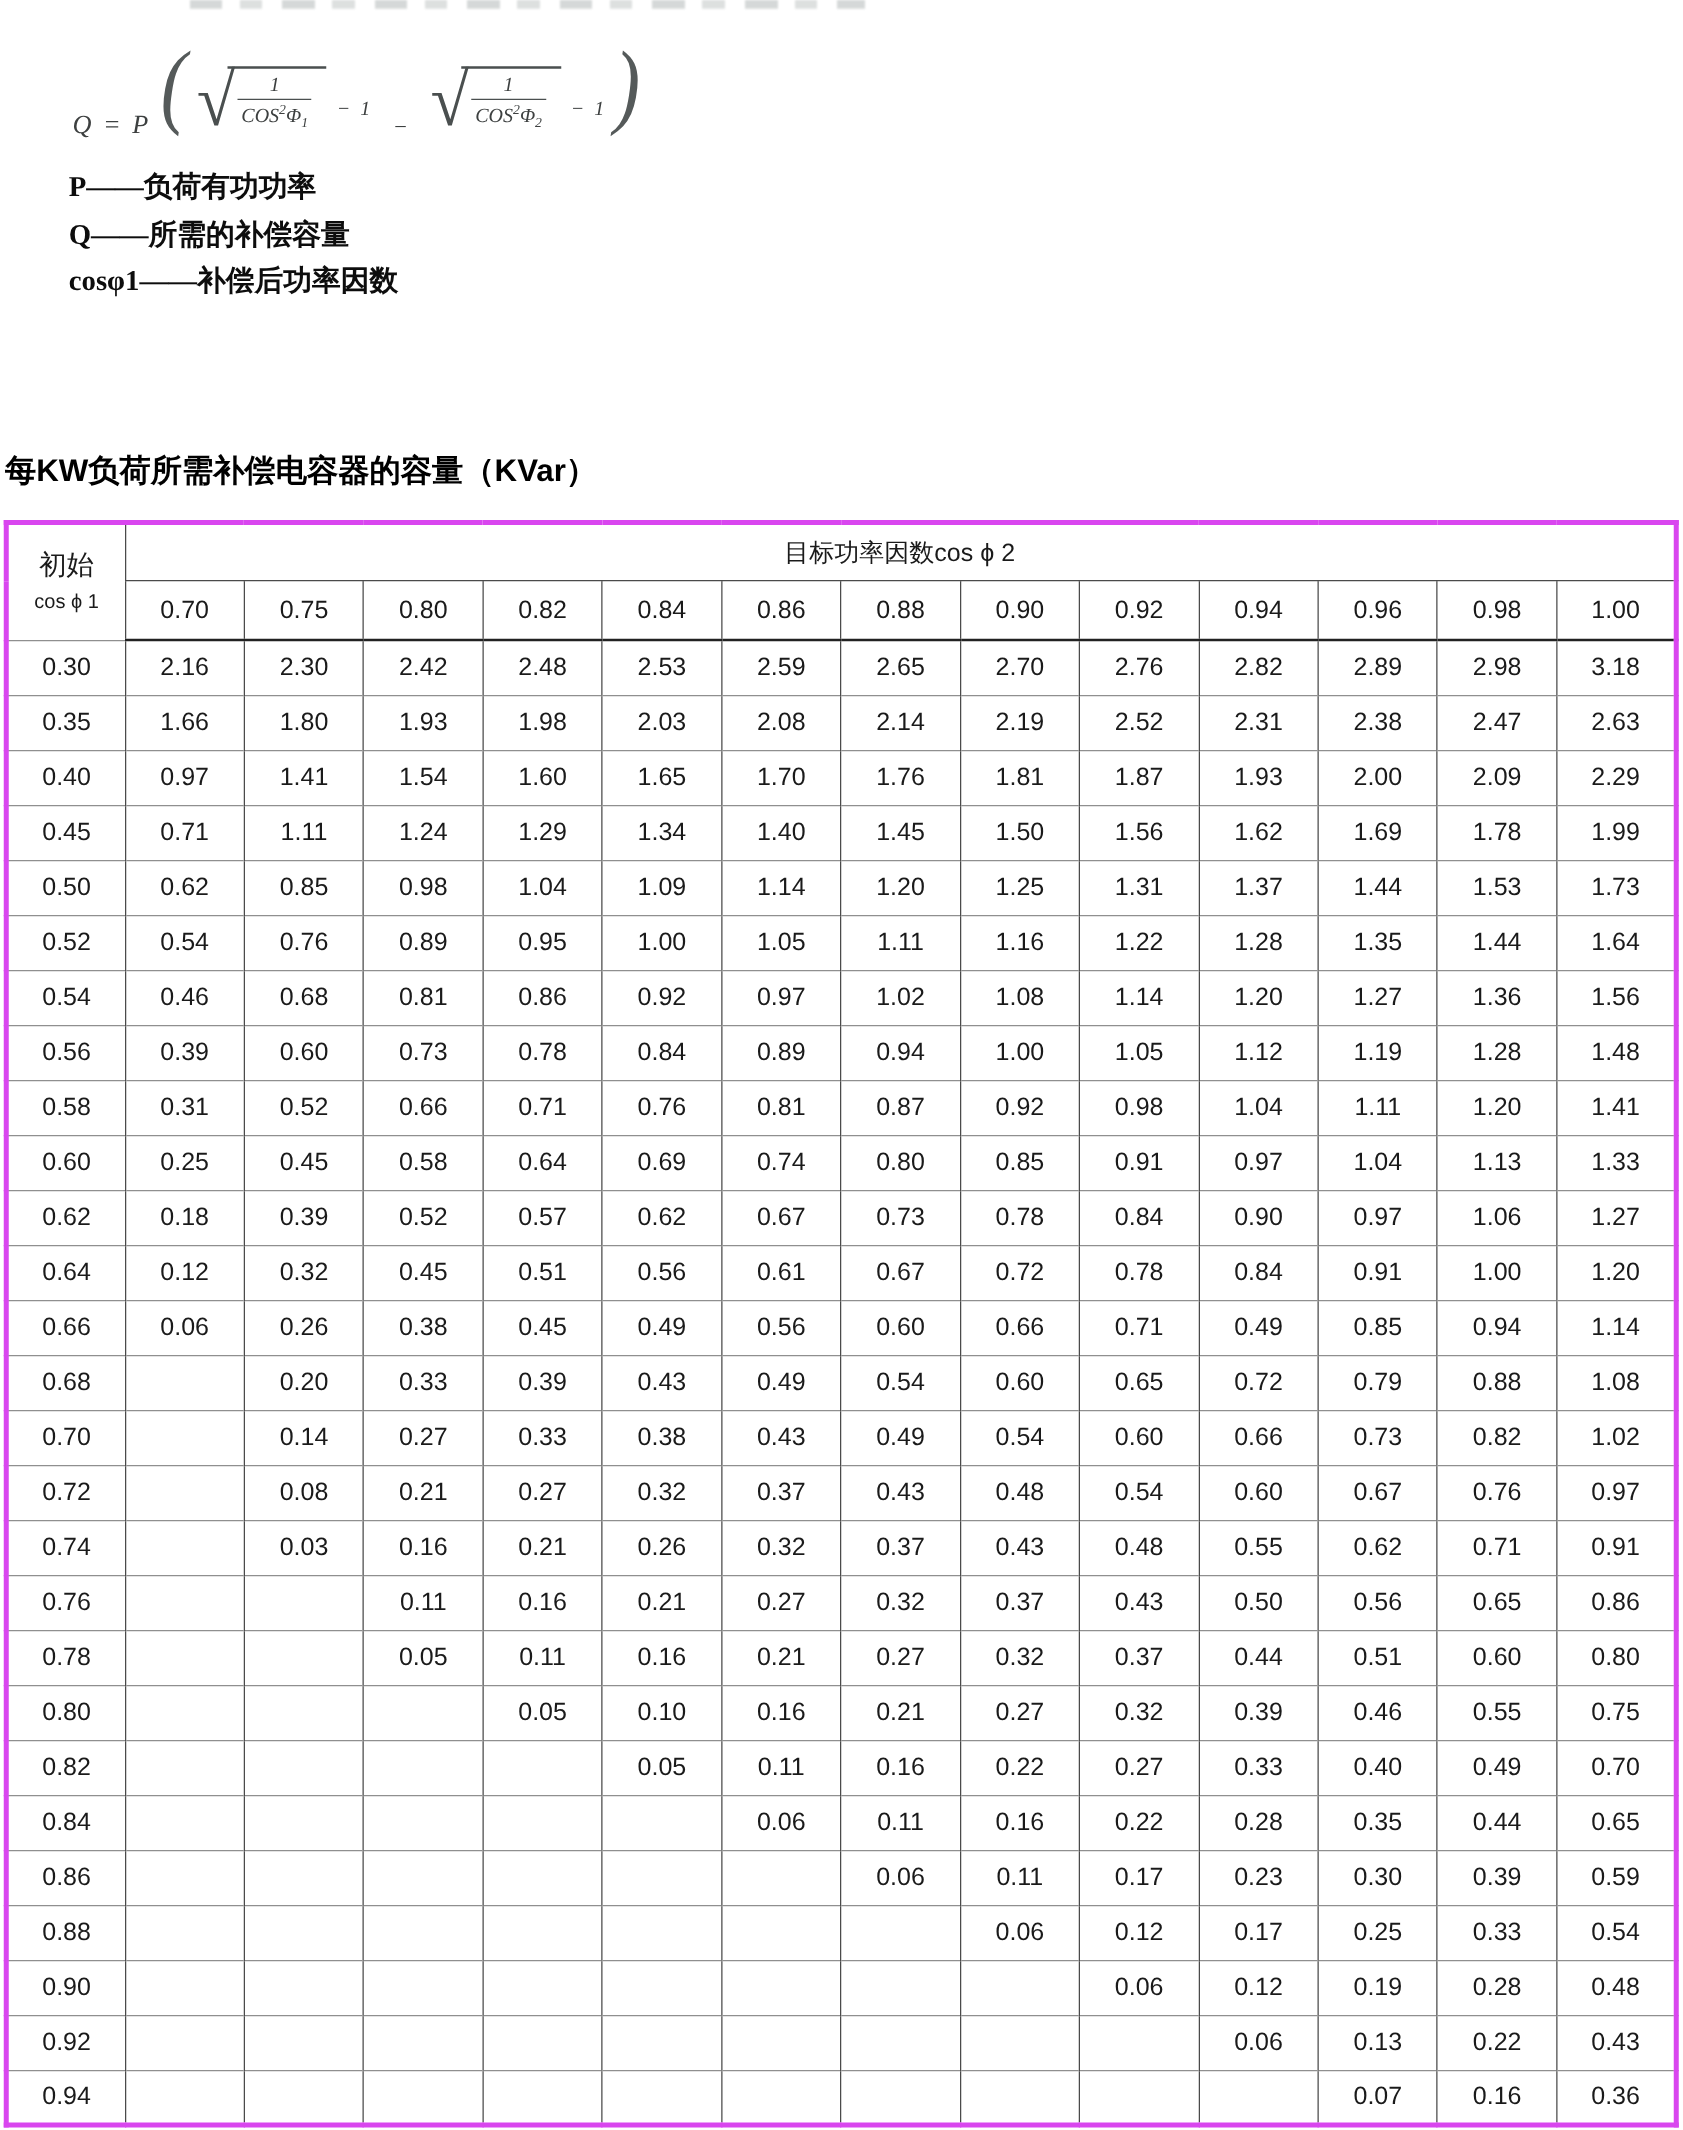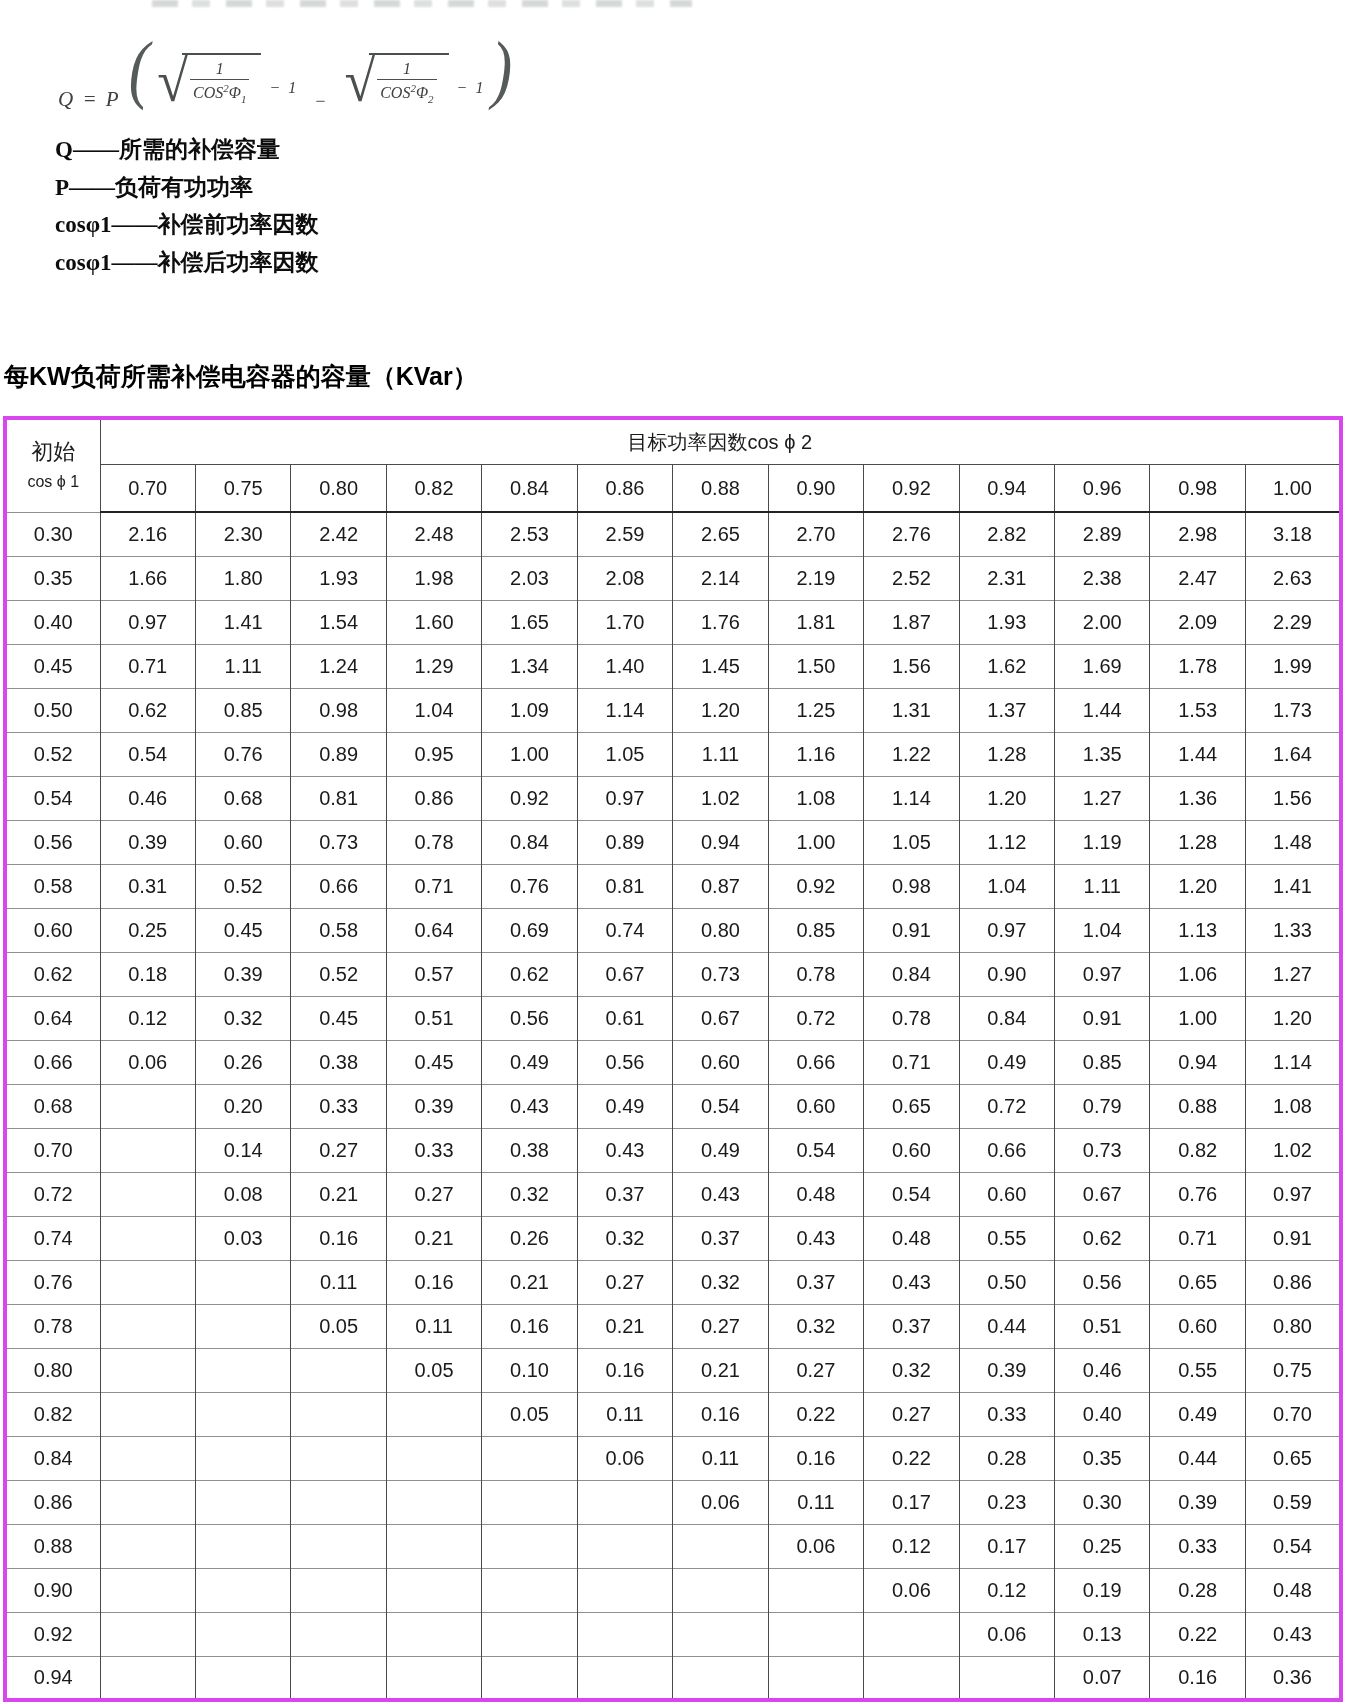--- a/index.html
+++ b/index.html
@@ -104,23 +104,22 @@
         <span class="den"><span>COS</span><sup>2</sup><span>Φ</span><sub>2</sub></span>
       </span>
     </span>
     <span class="tail">−  1</span>
   </span>
 
   <span class="paren">)</span>
 </div>
 
 <div class="legend">
+  <div class="legend-line">P——负荷有功功率</div>
   <div class="legend-line">Q——所需的补偿容量</div>
-  <div class="legend-line">P——负荷有功功率</div>
-  <div class="legend-line">cosφ1——补偿前功率因数</div>
   <div class="legend-line">cosφ1——补偿后功率因数</div>
 </div>
 
 <div class="table-title">每KW负荷所需补偿电容器的容量（KVar）</div>
 
 <table class="cap-table">
   <colgroup>
     <col class="c-first">
     <col span="13">
   </colgroup>

